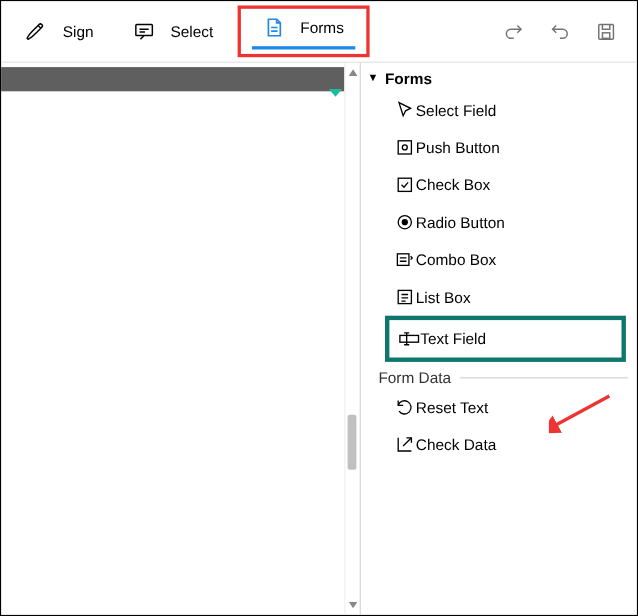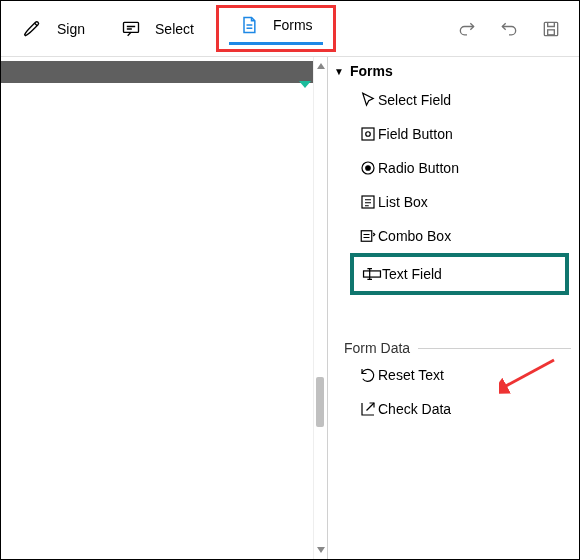--- a/index.html
+++ b/index.html
@@ -26,21 +26,21 @@
 .scroll-thumb { position: absolute; left: 2px; width: 8px; background: #c0c0c0; border-radius: 2px; }
 
 .panel { width: 252px; border-left: 1px solid #d0d0d0; padding: 4px 0 8px 0; overflow: hidden; }
 .section-head { display: flex; align-items: center; gap: 6px; font-weight: bold; padding: 2px 6px 4px 6px; }
 .section-head .caret { font-size: 10px; }
 .menu-item { display: flex; align-items: center; padding: 7px 6px 7px 30px; cursor: default; }
 .menu-item .mi-icon { width: 20px; height: 20px; display: flex; align-items: center; justify-content: center; }
 .menu-item .mi-icon svg { display: block; }
 .highlight-textfield { border: 4px solid #0f766e; margin: 0 10px 0 22px; padding-left: 6px; }
 .highlight-textfield .menu-item { padding-left: 2px; }
-.sub-head { display: flex; align-items: center; gap: 8px; padding: 6px 8px 2px 16px; color: #333; white-space: nowrap; margin-top: 39px; }
+.sub-head { display: flex; align-items: center; gap: 8px; padding: 6px 8px 2px 16px; color: #333; white-space: nowrap; }
 .sub-head .line { flex: 1; height: 1px; background: #d0d0d0; }
 
 .arrow-annot { position: absolute; pointer-events: none; }
 </style>
 </head>
 <body>
 
 <div class="toolbar">
   <div class="tool-btn">
     <span class="icon">
@@ -144,53 +144,62 @@
       <span>Select Field</span>
     </div>
 
     <div class="menu-item">
       <span class="mi-icon">
           <svg width="18" height="18" viewBox="0 0 24 24" fill="none" stroke="#000" stroke-width="1.6">
             <rect x="4" y="4" width="16" height="16"></rect>
             <circle cx="12" cy="12" r="3"></circle>
           </svg>
         </span>
-      <span>Field Button</span>
-    </div>
-
+      <span>Push Button</span>
+    </div>
+
+    <div class="menu-item">
+      <span class="mi-icon">
+          <svg width="18" height="18" viewBox="0 0 24 24" fill="none" stroke="#000" stroke-width="1.6">
+            <rect x="4" y="4" width="16" height="16"></rect>
+            <path d="M8 12l3 3 5-6"></path>
+          </svg>
+        </span>
+      <span>Check Box</span>
+    </div>
 
     <div class="menu-item">
       <span class="mi-icon">
           <svg width="18" height="18" viewBox="0 0 24 24" fill="none" stroke="#000" stroke-width="1.6">
             <circle cx="12" cy="12" r="8"></circle>
             <circle cx="12" cy="12" r="3" fill="#000"></circle>
           </svg>
         </span>
       <span>Radio Button</span>
-    </div>
-
-    <div class="menu-item">
-      <span class="mi-icon">
-          <svg width="18" height="18" viewBox="0 0 24 24" fill="none" stroke="#000" stroke-width="1.6">
-            <rect x="4" y="4" width="16" height="16"></rect>
-            <path d="M8 9h8M8 13h8M8 17h5"></path>
-          </svg>
-        </span>
-      <span>List Box</span>
     </div>
 
     <div class="menu-item">
       <span class="mi-icon">
           <svg width="18" height="18" viewBox="0 0 24 24" fill="none" stroke="#000" stroke-width="1.6">
             <rect x="3" y="5" width="14" height="14"></rect>
             <path d="M6 10h8M6 14h8"></path>
             <path d="M19 8l2 2-2 2"></path>
           </svg>
         </span>
       <span>Combo Box</span>
+    </div>
+
+    <div class="menu-item">
+      <span class="mi-icon">
+          <svg width="18" height="18" viewBox="0 0 24 24" fill="none" stroke="#000" stroke-width="1.6">
+            <rect x="4" y="4" width="16" height="16"></rect>
+            <path d="M8 9h8M8 13h8M8 17h5"></path>
+          </svg>
+        </span>
+      <span>List Box</span>
     </div>
 
     <div class="highlight-textfield">
       <div class="menu-item">
         <span class="mi-icon">
             <svg width="20" height="18" viewBox="0 0 26 20" fill="none" stroke="#000" stroke-width="1.6">
               <rect x="2" y="6" width="22" height="8"></rect>
               <path d="M10 3v14M7 3h6M7 17h6"></path>
             </svg>
           </span>

